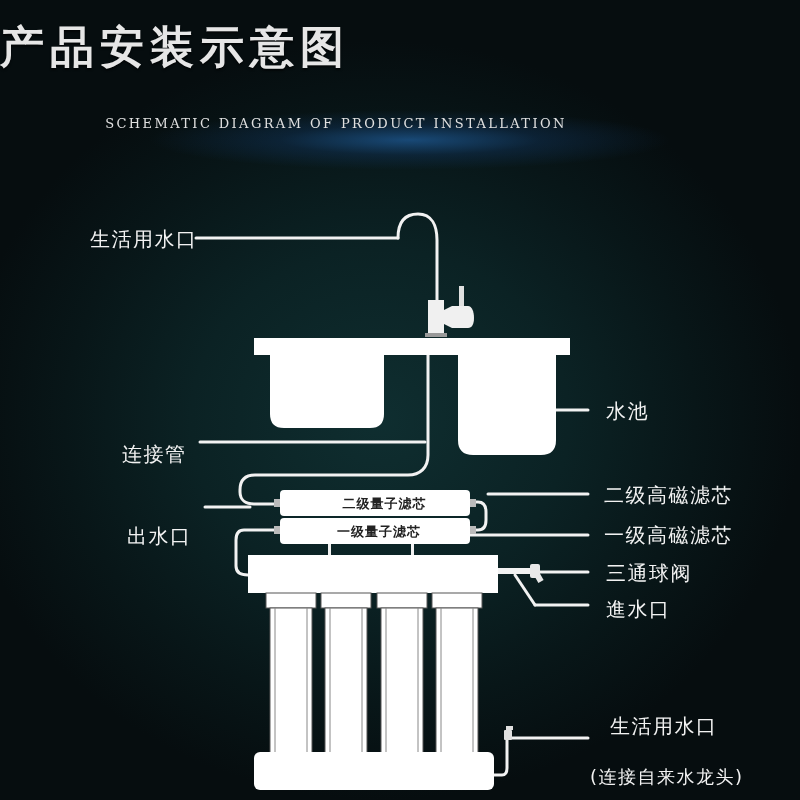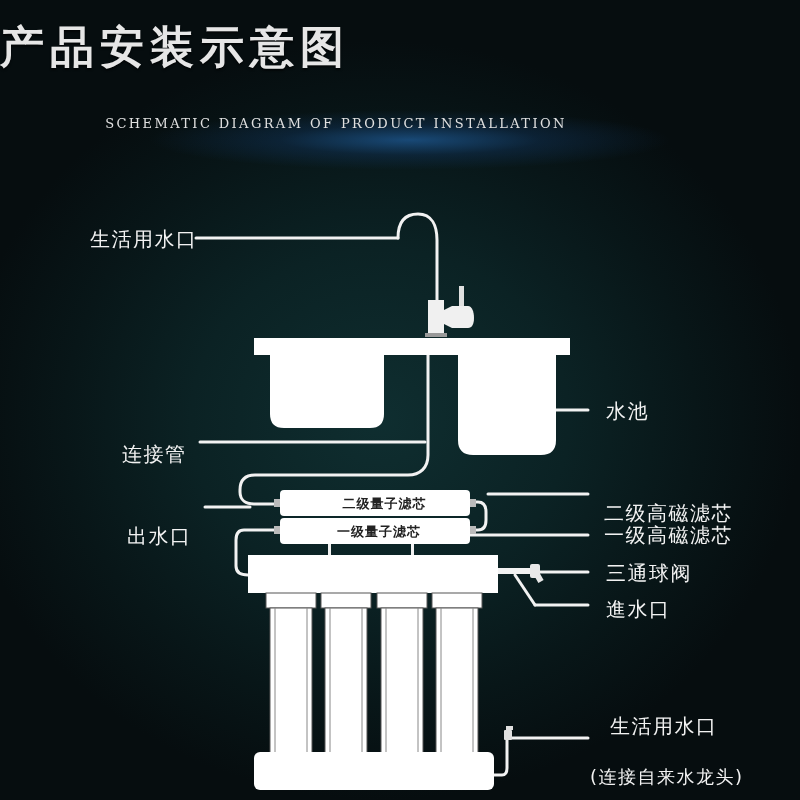--- a/index.html
+++ b/index.html
@@ -134,18 +134,18 @@
 </svg>
 
 <div class="filter-text" style="left:280px; top:495px; width:209px;">二级量子滤芯</div>
 <div class="filter-text" style="left:280px; top:523px; width:198px;">一级量子滤芯</div>
 
 <div class="label" style="left:90px; top:226px;">生活用水口</div>
 <div class="label" style="left:122px; top:429px;margin-top:12px;">连接管</div>
 <div class="label" style="left:127px; top:495px;margin-top:28px;">出水口</div>
 
 <div class="label" style="left:606px; top:398px;">水池</div>
-<div class="label" style="left:604px; top:500px;">二级高磁滤芯</div>
+<div class="label" style="left:604px; top:482px;">二级高磁滤芯</div>
 <div class="label" style="left:604px; top:522px;">一级高磁滤芯</div>
 <div class="label" style="left:606px; top:560px;">三通球阀</div>
 <div class="label" style="left:606px; top:596px;font-family:Liberation Serif, serif;">進水口</div>
 <div class="label" style="left:610px; top:713px;">生活用水口</div>
 <div class="label" style="left:590px; top:740px; font-size:18px;margin-top:25px;">(连接自来水龙头)</div>
 
 </body></html>

